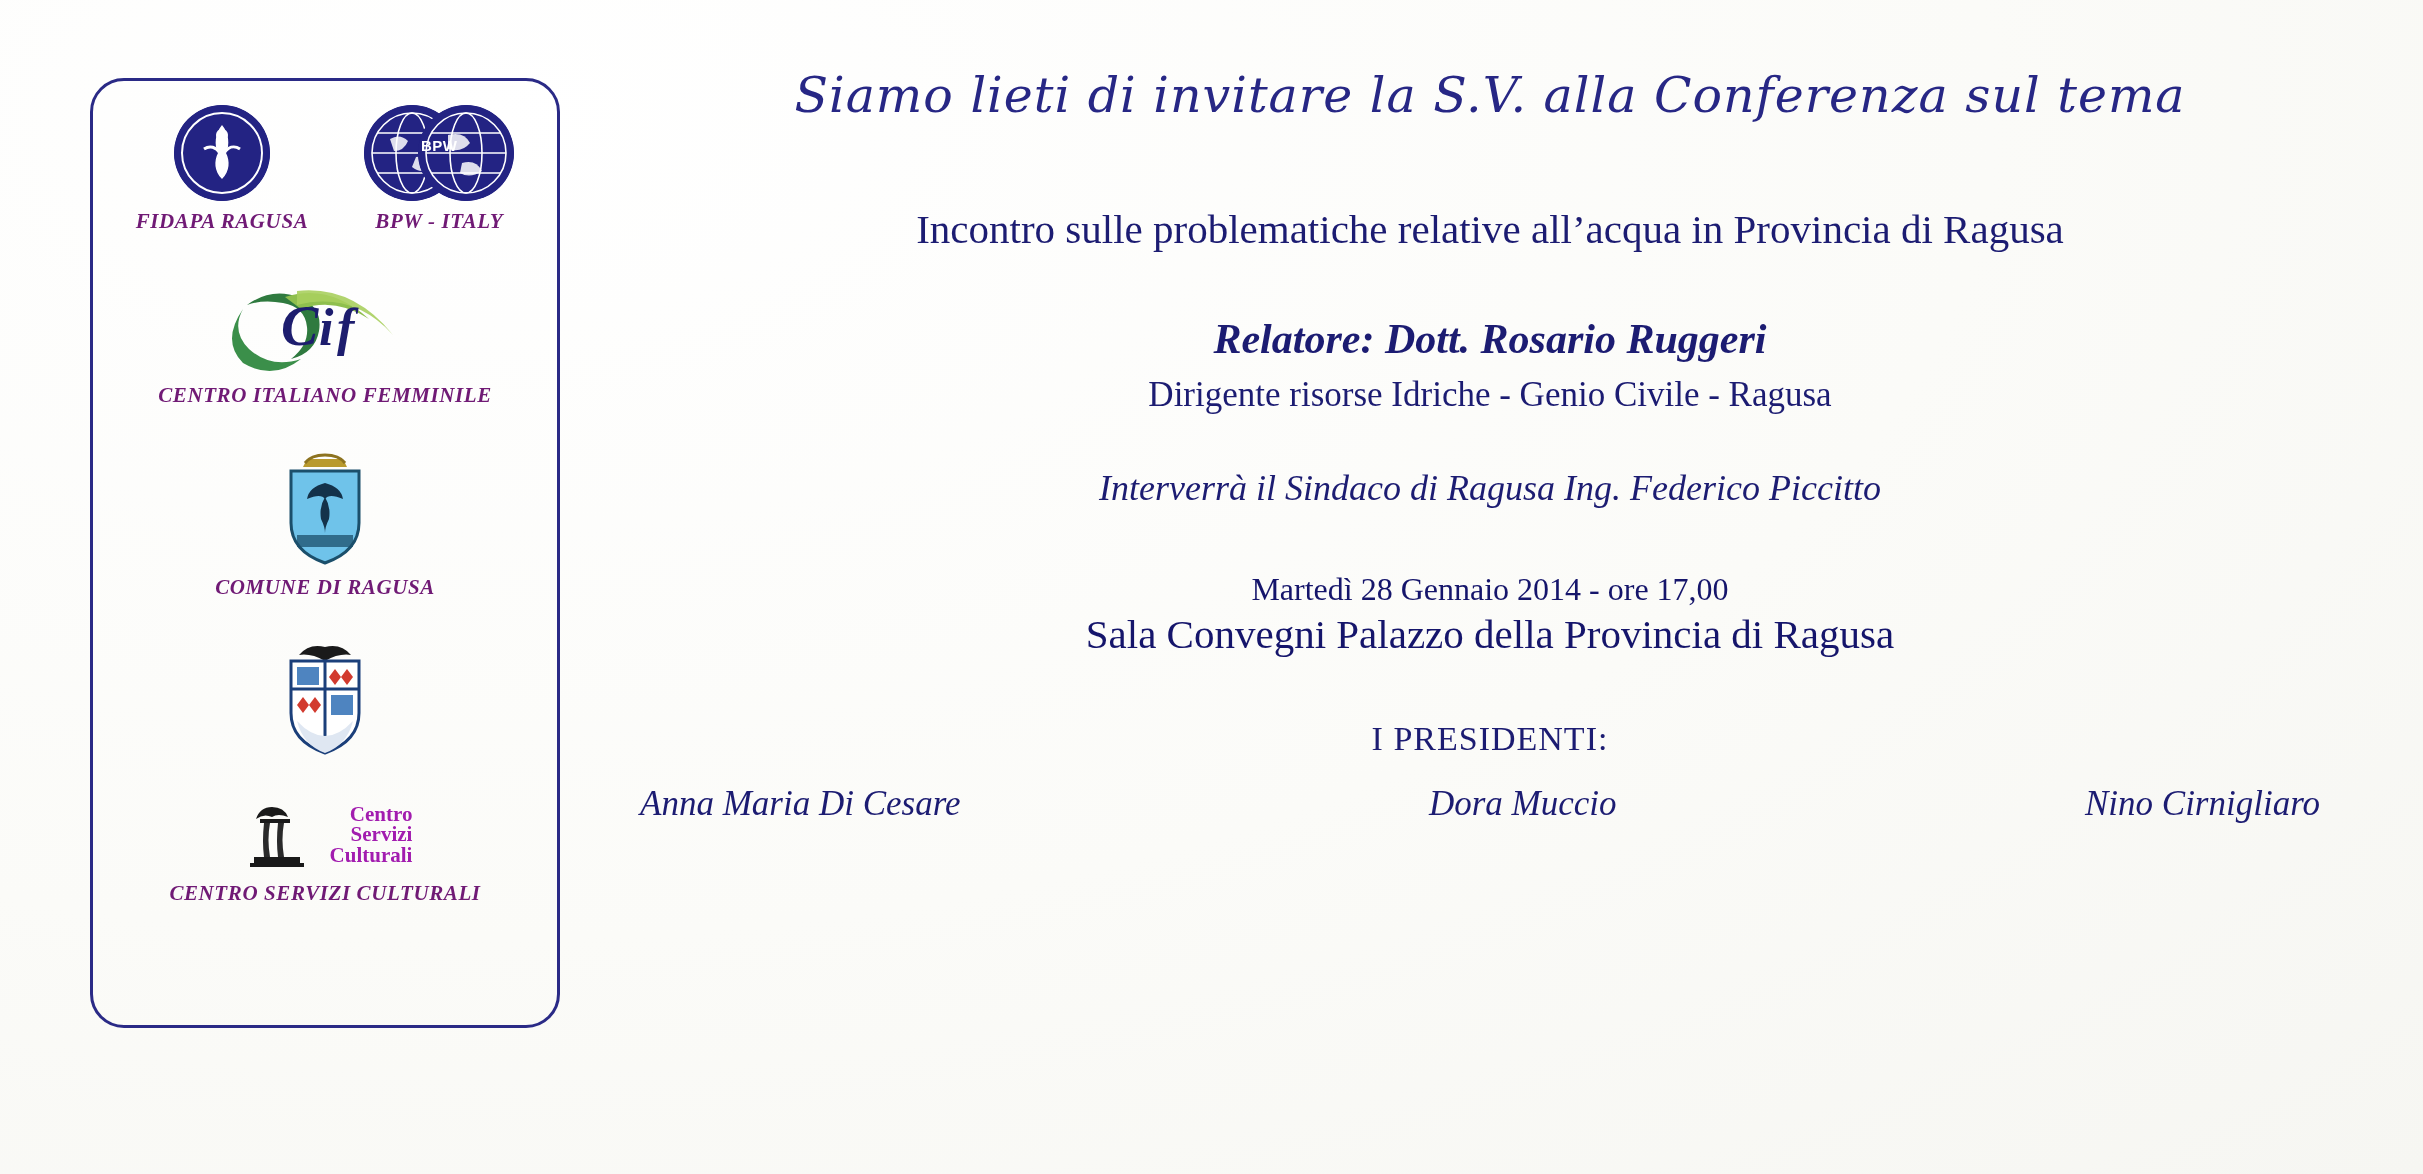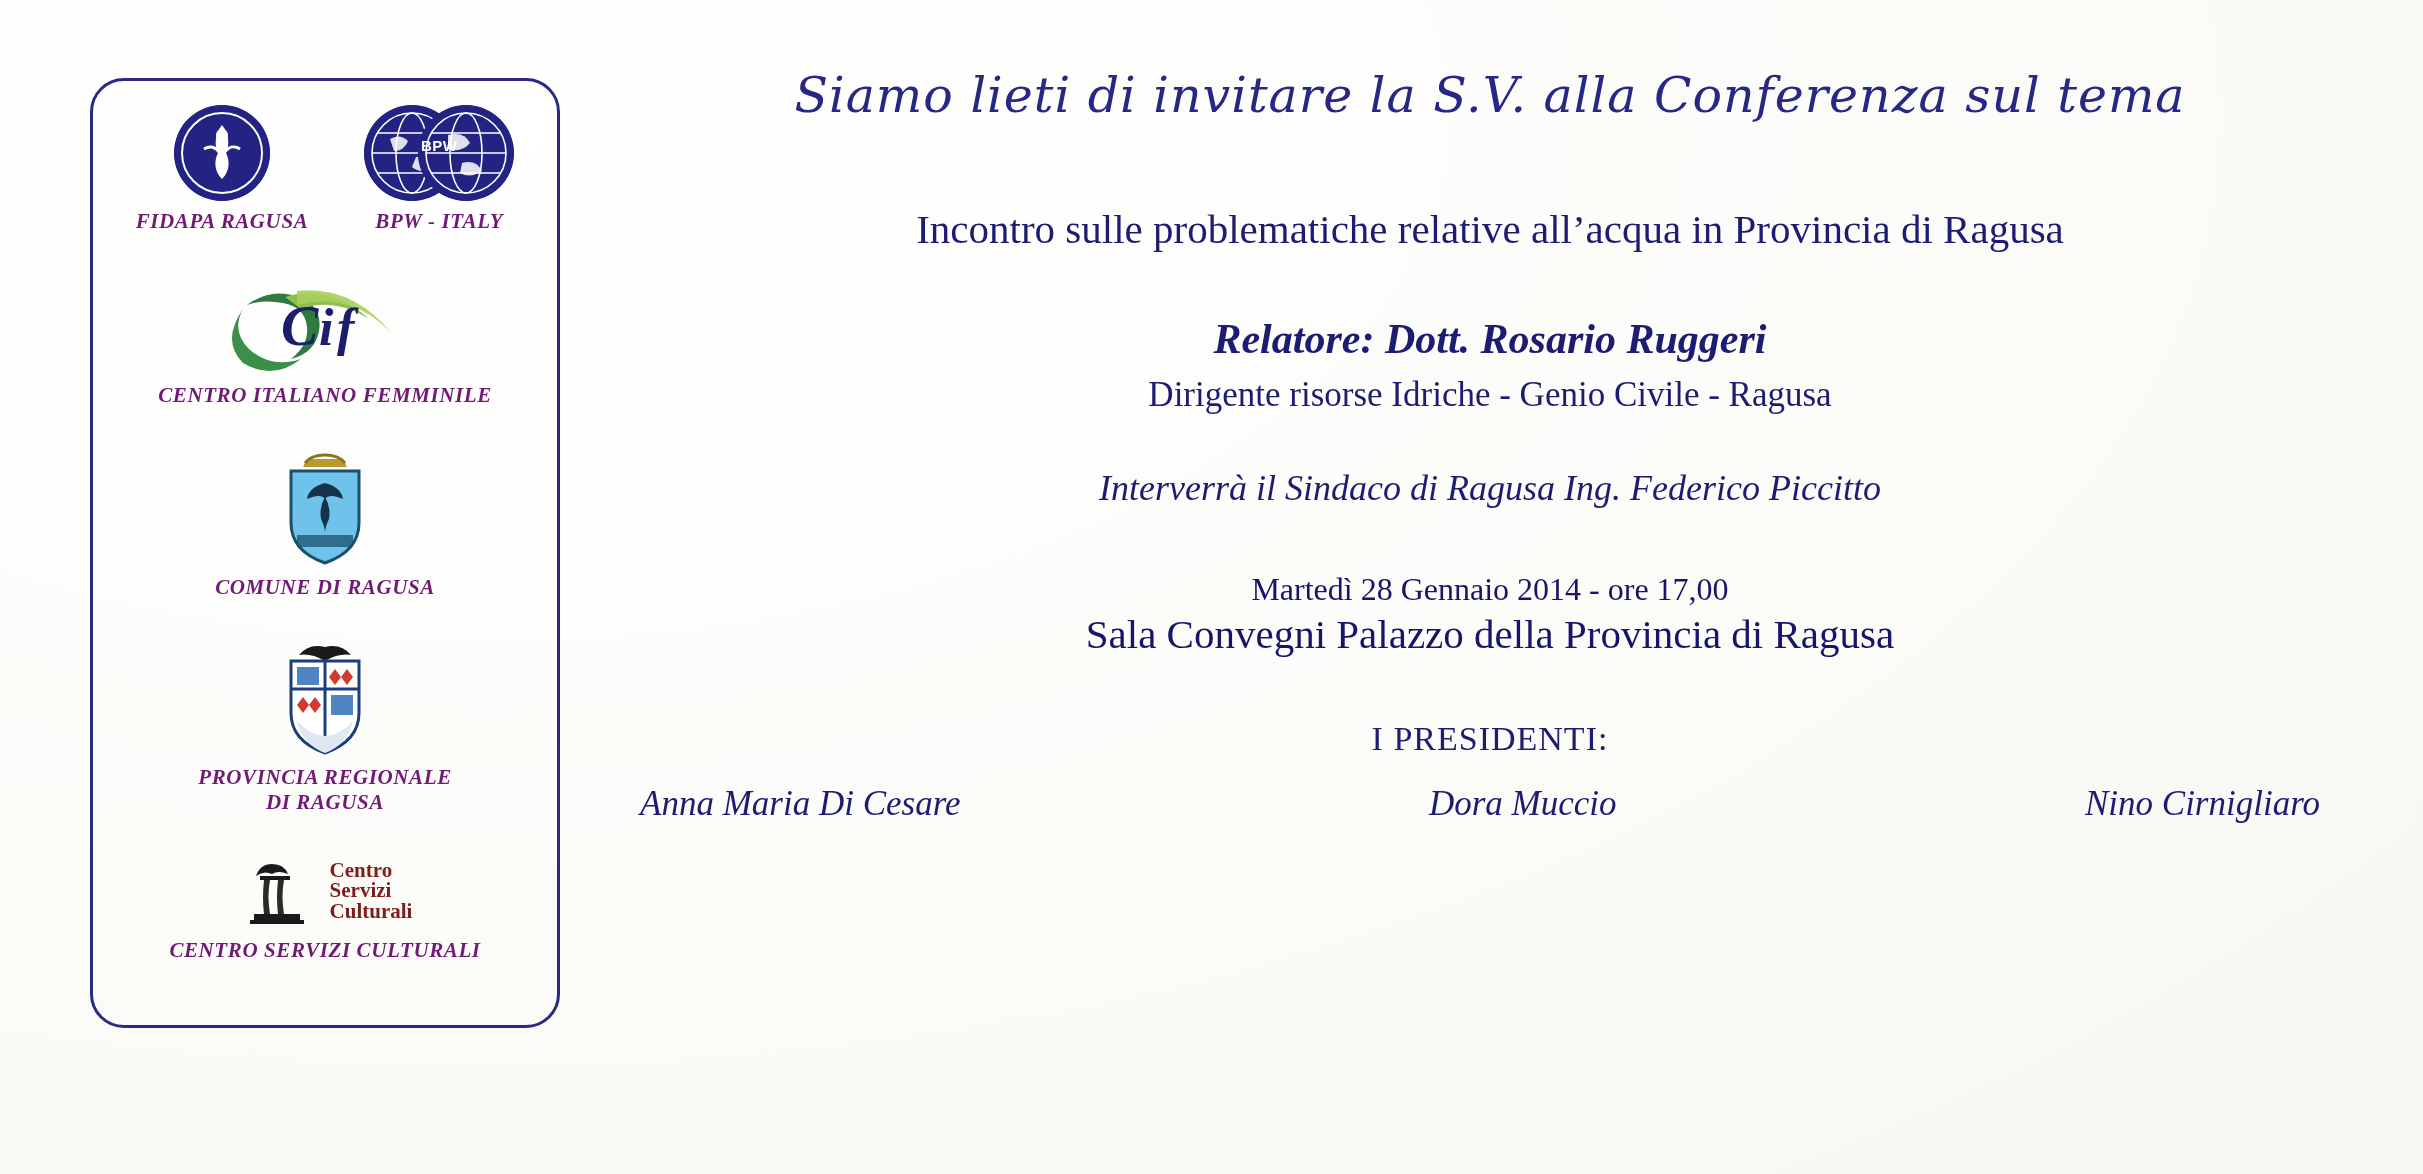--- a/index.html
+++ b/index.html
@@ -151,22 +151,22 @@
     display: flex;
     align-items: center;
     justify-content: center;
     gap: 6px;
   }
   .csc-word {
     font-family: "Liberation Serif", serif;
     font-weight: bold;
     font-size: 21px;
     line-height: 0.98;
-    color: #7f1d1d;
-    text-align: left;
+    color: #a21caf;
+    text-align: right;
   }
 
   
   .invite {
     position: absolute;
     left: 640px;
     top: 40px;
     width: 1700px;
     text-align: center;
     color: #1d1d78;
@@ -354,24 +354,20 @@
             <path d="M54 28 h22 v18 h-22 z" fill="#ffffff"></path>
             <path d="M58 30 l6 8 l-6 8 l-6 -8 z" fill="#d23a2e"></path>
             <path d="M70 30 l6 8 l-6 8 l-6 -8 z" fill="#d23a2e"></path>
             <path d="M20 56 h22 v20 h-22 z" fill="#ffffff"></path>
             <path d="M26 58 l6 8 l-6 8 l-6 -8 z" fill="#d23a2e"></path>
             <path d="M38 58 l6 8 l-6 8 l-6 -8 z" fill="#d23a2e"></path>
             <path d="M54 56 h22 v20 h-22 z" fill="#2f6fb5" opacity="0.85"></path>
             <path d="M20 82 q28 30 56 0 q-6 24 -28 32 Q26 106 20 82 z" fill="#dfe7f2"></path>
           </svg>
         </div>
-        <div class="sponsor-caption">
-          <span>PROVINCIA REGIONALE</span><br>
-          <span>DI RAGUSA</span>
-        </div>
       </div>
 
       <div class="gap-4"></div>
 
       <div class="sponsor">
         <div class="csc-logo">
           <svg width="86" height="74" viewBox="0 0 86 74" aria-hidden="true">
             <path d="M18 22 q4 -12 16 -12 q12 0 16 10 q-10 -4 -16 0 q-8 -4 -16 2 z" fill="#1a1a1a"></path>
             <path d="M22 22 h30 v4 h-30 z" fill="#1a1a1a"></path>
             <path d="M26 26 q-2 18 0 34 h6 q-3 -18 0 -34 z" fill="#2a2a2a"></path>

